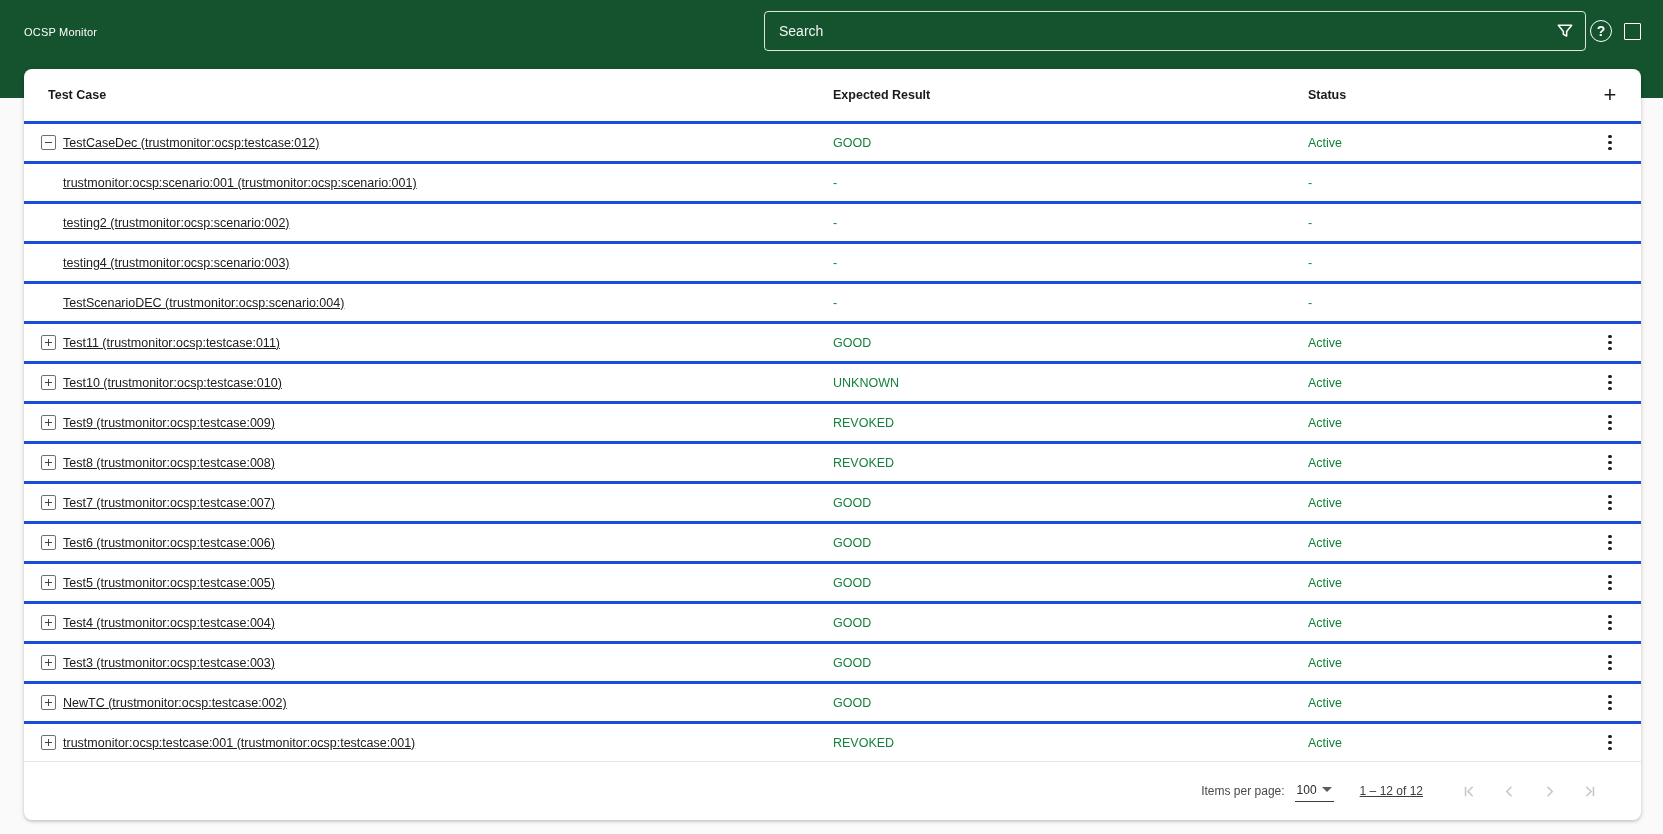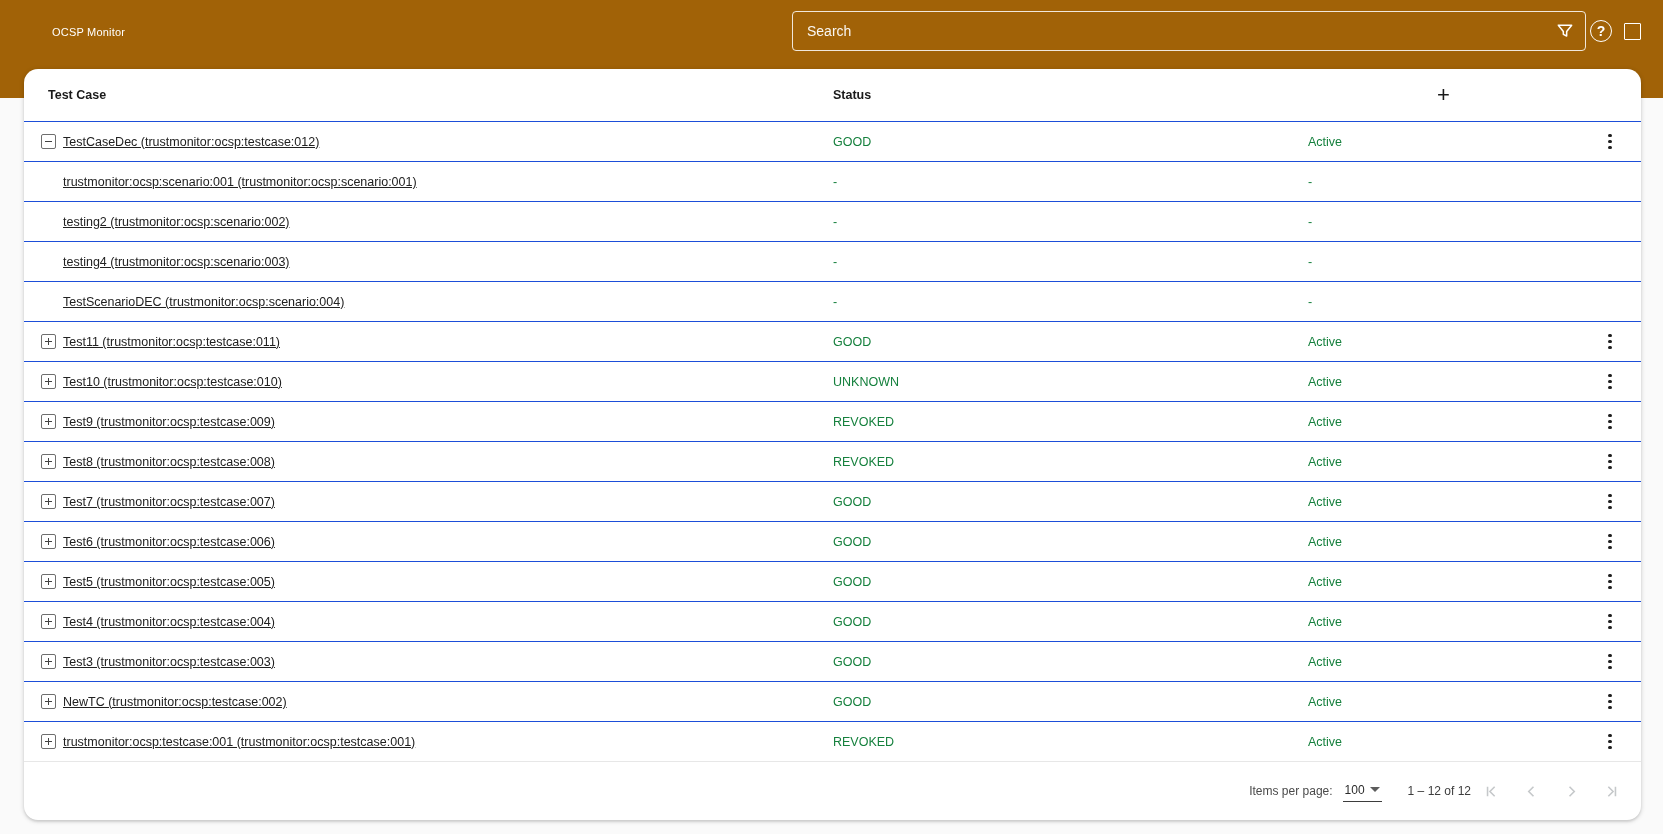--- a/index.html
+++ b/index.html
@@ -7,23 +7,22 @@
   body {
     font-family: "Liberation Sans", sans-serif;
     background: #fafafa;
     color: #212121;
     overflow: hidden;
   }
   
   .appbar {
     position: relative;
     height: 98px;
-    background: #a16207;
+    background: #14532d;
     width: 100%;
-    padding-left: 28px;
   }
   .appbar-inner {
     height: 62px;
     display: flex;
     align-items: center;
     padding: 0 22px 0 24px;
   }
   .titles { width: 740px; }
   .app-name {
     color: #ffffff;
@@ -80,21 +79,21 @@
     width: 17px; height: 17px;
     border: 1.8px solid #ffffff;
     border-radius: 1px;
     cursor: pointer;
   }
   
   .card {
     position: relative;
     margin: -29px 22px 0 24px;
     background: #ffffff;
-    border-radius: 14px;
+    border-radius: 8px;
     box-shadow: 0 1px 5px rgba(0,0,0,.18), 0 2px 2px rgba(0,0,0,.08);
     height: 751px;
     display: flex;
     flex-direction: column;
   }
   .grid-cols {
     display: grid;
     grid-template-columns: 809px 475px 1fr 62px;
     align-items: center;
   }
@@ -110,21 +109,21 @@
     font-size: 22px;
     font-weight: 400;
     color: #1a1a1a;
     cursor: pointer;
     line-height: 20px;
     padding: 0 4px;
   }
   .rows { flex: 0 0 auto; }
   .row {
     height: 40px;
-    border-top: 1px solid #1d4ed8;
+    border-top: 3px solid #1d4ed8;
     font-size: 12.5px;
   }
   .cell-name {
     display: flex;
     align-items: center;
     padding-left: 17px;
   }
   .expander {
     width: 15px; height: 15px;
     border: 1px solid #6e6e6e;
@@ -162,41 +161,41 @@
   }
   .kebab.hidden { visibility: hidden; }
   
   .tfoot {
     margin-top: auto;
     border-top: 1px solid #e7e7e7;
     height: 59px;
     display: flex;
     align-items: center;
     justify-content: flex-end;
-    padding-right: 10px;
+    padding-right: 32px;
     font-size: 12px;
     color: #4a4a4a;
   }
   .ipp-label { margin-right: 10px; }
   .ipp-select {
     display: inline-flex;
     align-items: center;
     gap: 5px;
     border-bottom: 1.5px solid #3d3d3d;
     padding: 2px 2px 4px 2px;
     cursor: pointer;
     color: #2b2b2b;
   }
   .ipp-caret {
     width: 0; height: 0;
     border-left: 5px solid transparent;
     border-right: 5px solid transparent;
     border-top: 5px solid #5c5c5c;
   }
-  .range-label { margin: 0 0 0 26px; color: #3d3d3d; }
+  .range-label { margin: 0 26px 0 26px; color: #3d3d3d; text-decoration: underline; }
   .pg-btn {
     width: 40px; height: 40px;
     display: flex; align-items: center; justify-content: center;
     color: #c5c8ca;
     cursor: default;
   }
   .pg-btn svg { stroke: #c5c8ca; }
 </style>
 </head>
 <body>
@@ -217,20 +216,21 @@
     <div class="appbar-icons">
       <div class="help-icon">?</div>
       <div class="window-icon"></div>
     </div>
   </div>
 </div>
 
 <div class="card">
   <div class="thead grid-cols">
     <div class="cell">Test Case</div>
+    <div class="cell">Expected Result</div>
     <div class="cell">Status</div>
     <div class="add-btn">+</div>
   </div>
 
   <div class="rows" id="rows">
   <div class="row grid-cols">
     <div class="cell cell-name">
       <span class="expander">
         <span class="h-bar"></span>
       </span>

